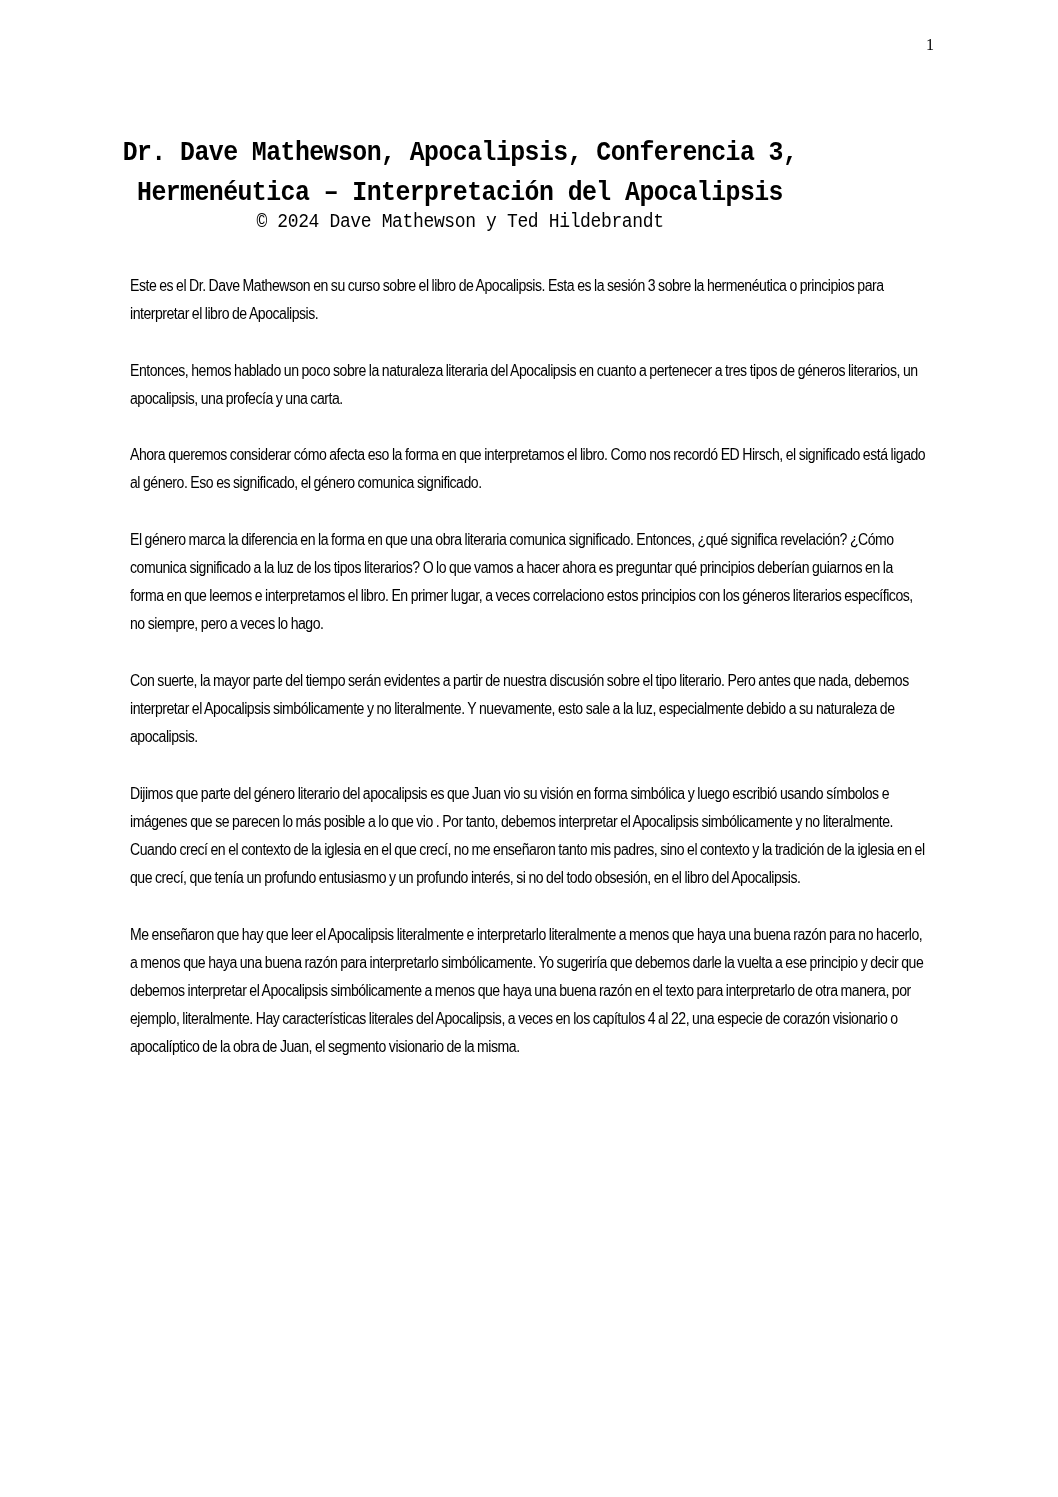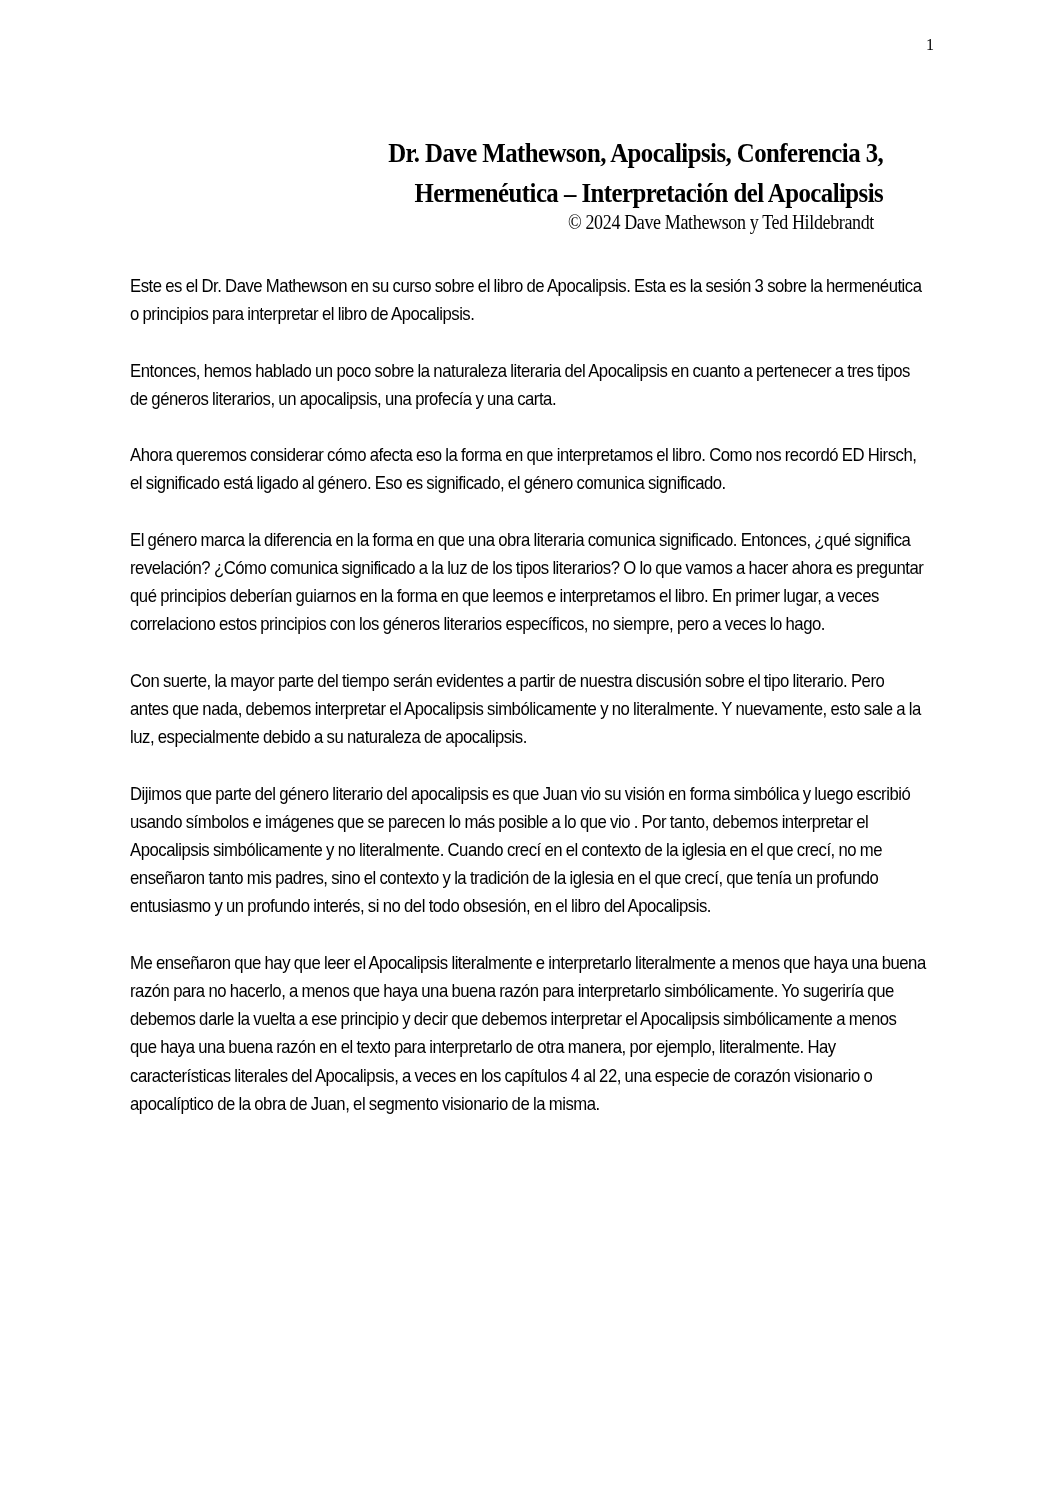--- a/index.html
+++ b/index.html
@@ -2,34 +2,34 @@
 <html><head>
   <meta charset="utf-8">
   <style>
     html, body { margin: 0; padding: 0; background: #ffffff; }
     body { width: 1058px; height: 1497px; position: relative; overflow: hidden; color: #000; }
     .page-number {
       position: absolute; top: 36px; left: 926px;
       font-family: "Liberation Serif", serif; font-size: 16px;
     }
     .title-block {
-      position: absolute; top: 133px; left: 0; width: 920px; text-align: right;
-      font-family: Liberation Serif, serif;
+      position: absolute; top: 133px; left: 0; width: 920px; text-align: center;
+      font-family: Liberation Mono, monospace;
     }
     .title-line {
       font-weight: bold; font-size: 27px; line-height: 40px; letter-spacing: -0.6px;
       transform: scaleX(0.92); transform-origin: center;
     }
     .copyright {
       font-size: 20px; line-height: 26px; margin-top: -4px; letter-spacing: -0.4px;
       transform: scaleX(0.9); transform-origin: center;
     }
     .body-text {
       position: absolute; top: 272px; left: 130px; width: 880px;
-      font-family: "Liberation Sans", sans-serif; font-size: 19px; line-height: 28.2px;
+      font-family: "Liberation Sans", sans-serif; font-size: 16px; line-height: 28.2px;
     }
     .para {
       margin: 0 0 28.2px 0;
       letter-spacing: -0.55px; word-spacing: -0.5px;
       transform: scaleX(0.88); transform-origin: left top;
       width: 905px;
     }
   </style>
 </head>
 <body>

